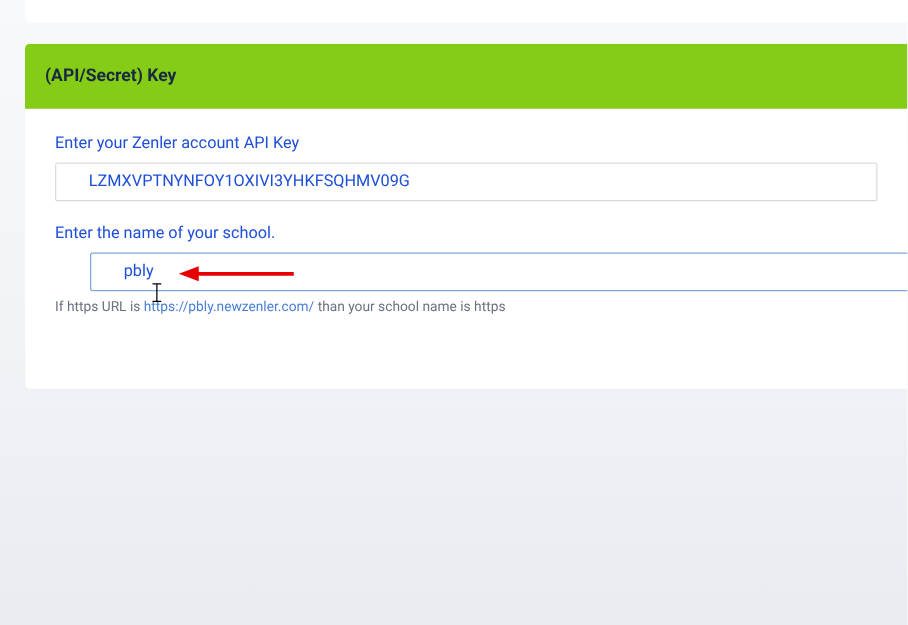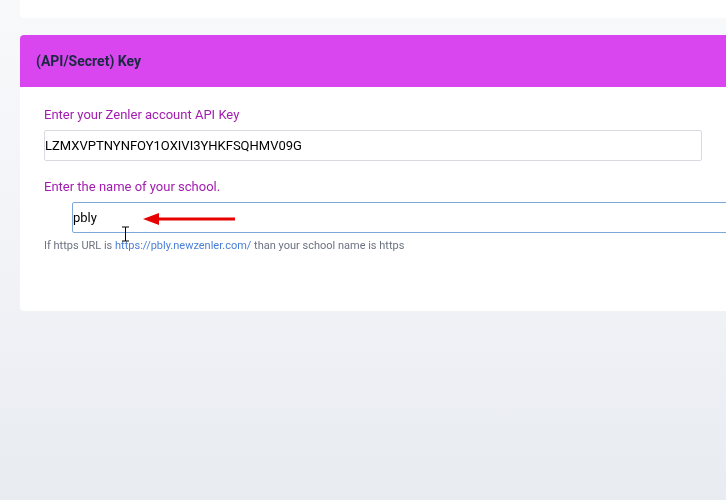--- a/index.html
+++ b/index.html
@@ -27,45 +27,45 @@
     .main-card {
       position: absolute;
       top: 35px;
       left: 20px;
       right: 0;
       background: #ffffff;
       border-radius: 4px 0 0 4px;
       overflow: hidden;
     }
     .card-header {
-      background: #d946ef;
+      background: #84cc16;
       padding: 18px 16px;
     }
     .card-header h3 {
       font-size: 14px;
       font-weight: 700;
       color: #1a2942;
     }
     .card-body {
       padding: 20px 24px 40px 24px;
     }
     .field-group {
       margin-bottom: 18px;
     }
     .field-label {
       font-size: 13px;
-      color: #a21caf;
+      color: #1d4ed8;
       display: block;
       margin-bottom: 8px;
     }
     .text-input {
       width: 100%;
-      padding: 7px 0;
+      padding: 7px 26px;
       font-size: 13px;
-      color: #000000;
+      color: #1d4ed8;
       background: #ffffff;
       border: 1px solid #d7dbe0;
       border-radius: 2px;
       outline: none;
       font-family: inherit;
     }
     .text-input.focused {
       border-color: #7ea8d9;
       margin-left: 28px;
     }

